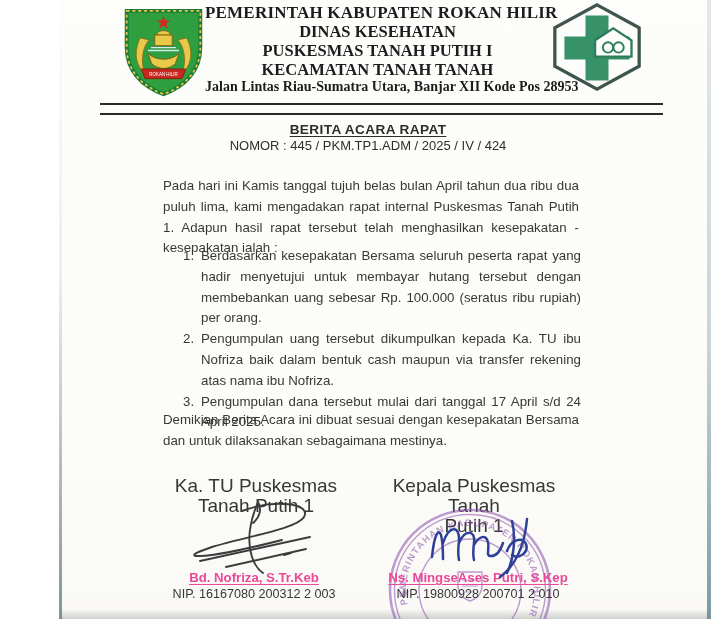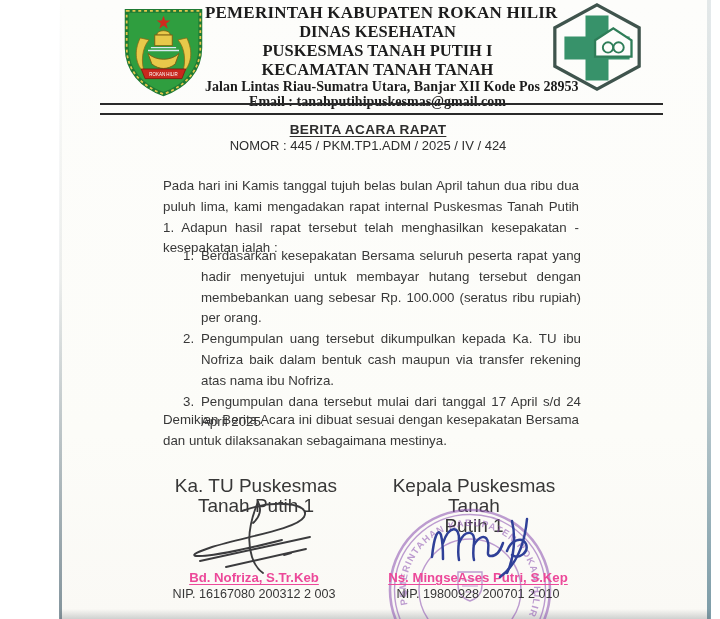--- a/index.html
+++ b/index.html
@@ -104,21 +104,20 @@
       <circle cx="63.5" cy="48.5" r="5.4" fill="none" stroke="#2e7d58" stroke-width="2"></circle>
       <circle cx="74.5" cy="48.5" r="5.4" fill="none" stroke="#2e7d58" stroke-width="2"></circle>
     </svg>
 
     <div id="lh-text">
       <div class="lh1">PEMERINTAH KABUPATEN ROKAN HILIR</div>
       <div class="lh2">DINAS KESEHATAN</div>
       <div class="lh2">PUSKESMAS TANAH PUTIH I</div>
       <div class="lh2">KECAMATAN TANAH TANAH</div>
       <div class="lh-small">Jalan Lintas Riau-Sumatra Utara, Banjar XII Kode Pos 28953</div>
-      <div class="lh-small">Email : tanahputihipuskesmas@gmail.com</div>
     </div>
   </div>
   <div id="divider"></div>
 
   <div id="title-block">
     <div id="doc-title">BERITA ACARA RAPAT</div>
     <div id="doc-number">NOMOR : 445 / PKM.TP1.ADM / 2025 / IV / 424</div>
   </div>
 
   <div id="opening" class="body-text">Pada hari ini Kamis tanggal tujuh belas bulan April tahun dua ribu dua puluh lima, kami mengadakan rapat internal Puskesmas Tanah Putih 1. Adapun hasil rapat tersebut telah menghasilkan kesepakatan -kesepakatan ialah :</div>

